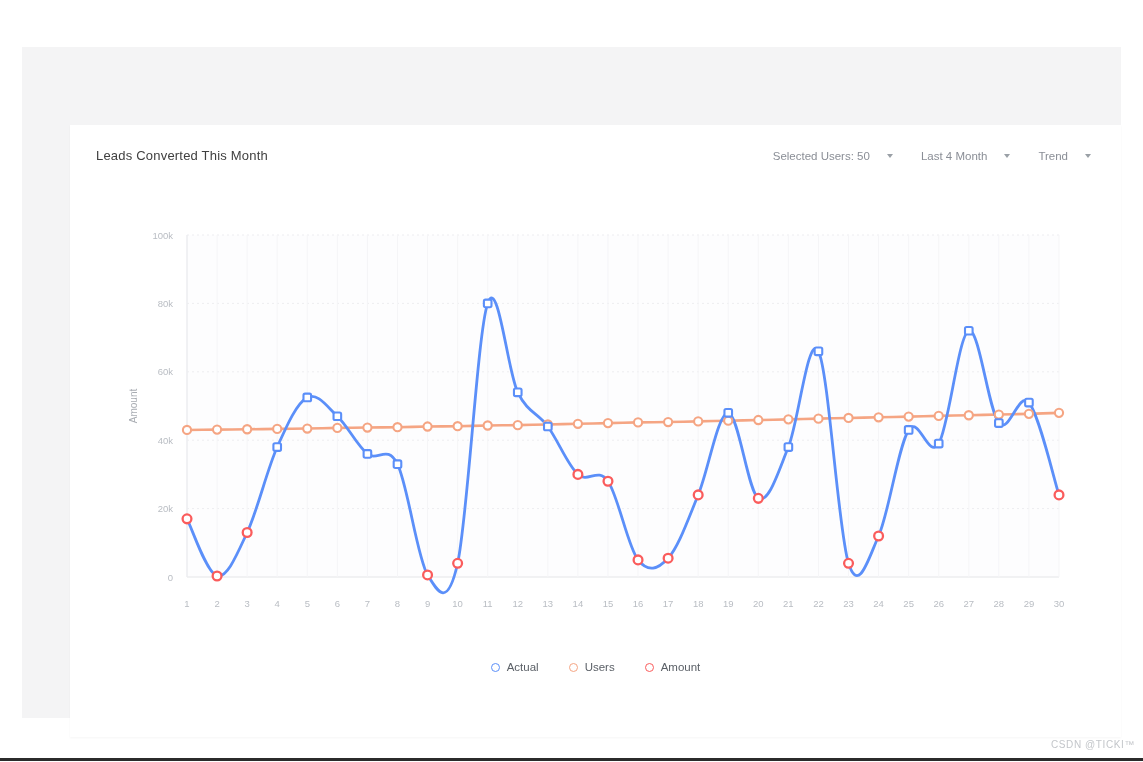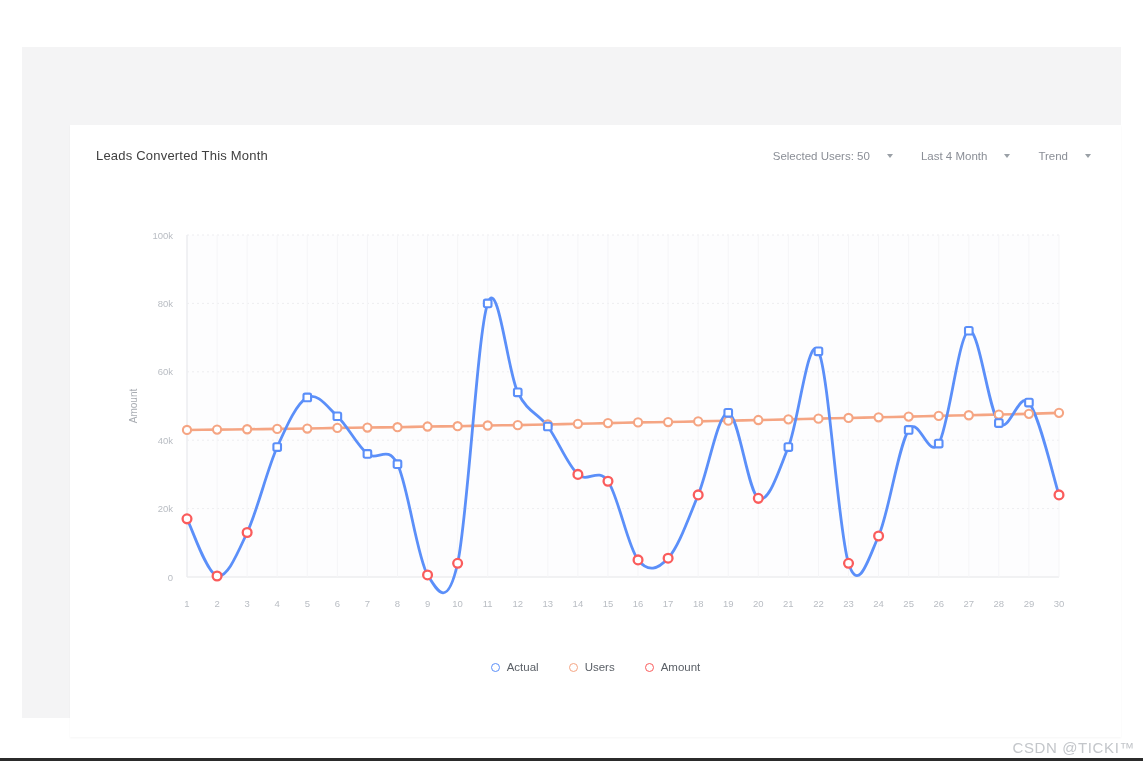--- a/index.html
+++ b/index.html
@@ -58,21 +58,21 @@
   }
   .legend-item{ display:flex; align-items:center; gap:7px; cursor:pointer; }
   .legend-marker{
     width:9px; height:9px; border-radius:50%;
     border:1.8px solid #000; background:#fff; box-sizing:border-box;
   }
   .legend-label{ font-size:11.5px; color:#5b6067; }
   
   #watermark{
     position:absolute; right:8px; top:739px;
-    font-size:15px; color:#c3c6ca; letter-spacing:.6px;
+    font-size:10px; color:#c3c6ca; letter-spacing:.6px;
     white-space:nowrap;
     margin-left:20px;
   }
   #bottom-rule{
     position:absolute; left:0; top:758px; width:1143px; height:3px;
     background:#2b2b2b;
   }
 </style>
 </head>
 <body>

